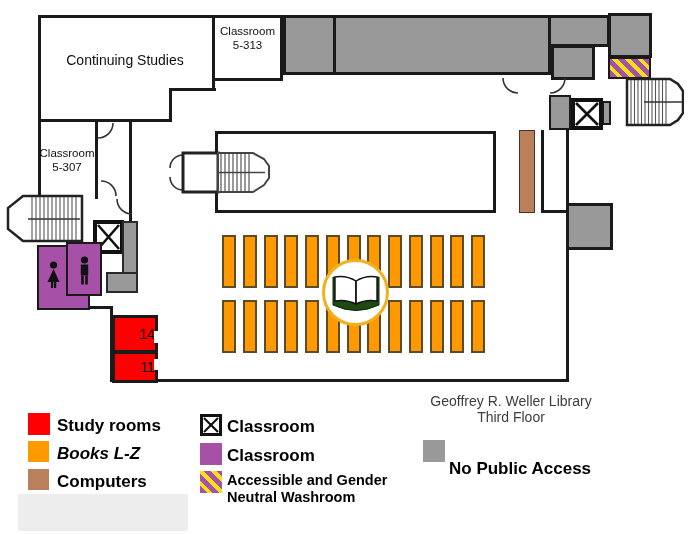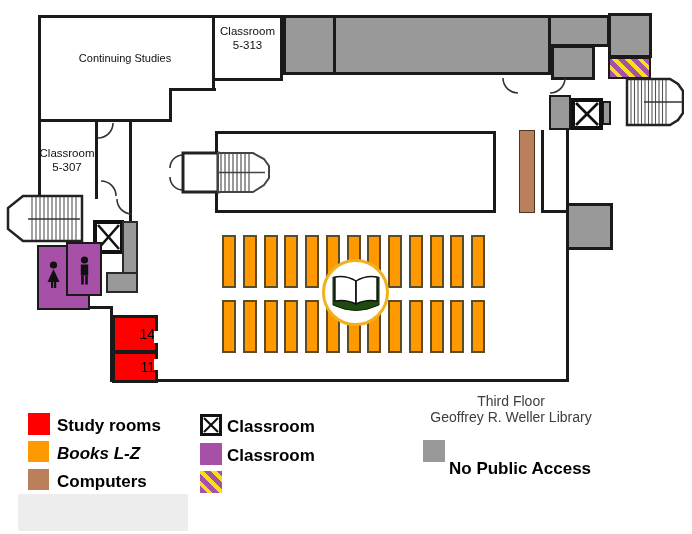--- a/index.html
+++ b/index.html
@@ -68,21 +68,21 @@
   <div class="box" style="left:214px;top:76px;width:10px;height:4px;background:#cfcfcf;"></div>
 
   <div class="box striped" style="left:608px;top:57px;width:43px;height:22px;border:2.5px solid #1a1a1a;"></div>
 
   <div class="box bordered" style="left:212px;top:15px;width:71px;height:66px;background:#fff;"></div>
   <div class="lbl two-line" style="left:212px;top:25px;width:71px;">
     <div>Classroom</div>
     <div>5-313</div>
   </div>
 
-  <div class="lbl" style="left:40px;top:52px;width:170px;text-align:center;font-size:11px;">Continuing Studies</div>
+  <div class="lbl" style="left:40px;top:52px;width:170px;text-align:center;font-size:14px;">Continuing Studies</div>
 
   <div class="lbl two-line" style="left:38px;top:147px;width:58px;">
     <div>Classroom</div>
     <div>5-307</div>
   </div>
 
   <div class="box bordered" style="left:215px;top:131px;width:281px;height:82px;background:#fff;"></div>
 
   <div class="box brown" style="left:519px;top:130px;width:16px;height:83px;border:1.5px solid #4a3524;"></div>
 
@@ -259,24 +259,25 @@
       <line x1="0" y1="0" x2="14" y2="14" stroke="#111" stroke-width="2.2"></line>
       <line x1="14" y1="0" x2="0" y2="14" stroke="#111" stroke-width="2.2"></line>
     </svg>
   </div>
   <div class="legend-label" style="left:227px;top:417px;">Classroom</div>
 
   <div class="box purple" style="left:200px;top:443px;width:22px;height:22px;"></div>
   <div class="legend-label" style="left:227px;top:446px;">Classroom</div>
 
   <div class="box striped" style="left:200px;top:471px;width:22px;height:22px;"></div>
+  <div class="legend-label" style="left:227px;top:472px;width:170px;font-size:14.5px;line-height:17px;">Accessible and Gender Neutral Washroom</div>
 
   <div class="box gray" style="left:423px;top:440px;width:22px;height:22px;"></div>
   <div class="legend-label" style="left:449px;top:443px;margin-top:16px;">No Public Access</div>
 
   <div class="lbl" style="left:420px;top:393px;width:182px;text-align:center;font-size:14px;line-height:16px;color:#3d3d3d;">
+    <div>Geoffrey R. Weller Library</div>
     <div>Third Floor</div>
-    <div>Geoffrey R. Weller Library</div>
   </div>
 
   <div id="faint"></div>
 
 </div>
 
 </body></html>

